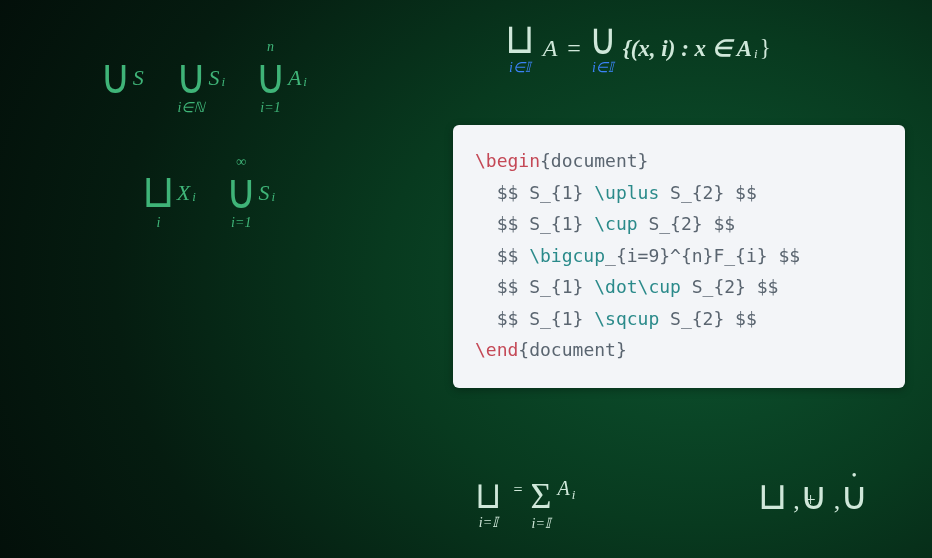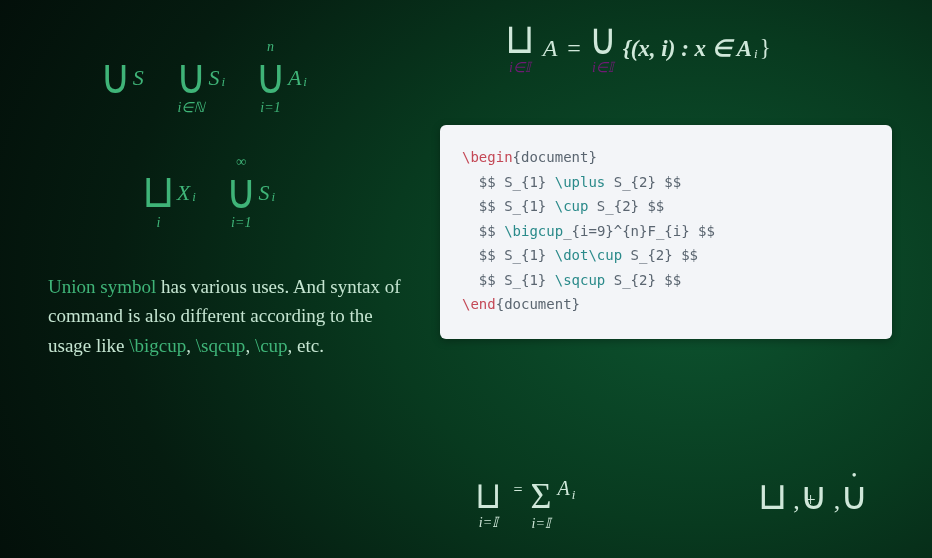--- a/index.html
+++ b/index.html
@@ -37,29 +37,29 @@
   .para1 { position: absolute; top: 272px; left: 48px; width: 360px; color: #c5e5d1; font-size: 19px; line-height: 1.55; }
   .para2 { position: absolute; top: 408px; left: 48px; width: 370px; color: #c5e5d1; font-size: 19px; line-height: 1.55; }
   .green-text { color: #3fb478; }
 
   
   .top-right-formula {
     position: absolute; top: 20px; left: 505px; color: #d0e8da;
     font-family: 'Times New Roman', serif; font-size: 24px;
   }
   .top-right-formula .big-sqcup-glyph, .top-right-formula .big-union-glyph { font-size: 38px; color: #d0e8da; }
-  .top-right-formula .sub-limit { color: #701a75; }
+  .top-right-formula .sub-limit { color: #3b82f6; }
   .top-right-formula .term, .top-right-formula .eq { color: #d0e8da; }
   .eq { font-style: normal; padding: 0 8px; vertical-align: middle; }
 
   
   .code-block {
-    position: absolute; top: 125px; left: 440px; width: 452px;
+    position: absolute; top: 125px; left: 453px; width: 452px;
     background: #f3f5f8; border-radius: 6px; padding: 20px 22px 22px 22px;
-    font-family: 'Consolas', 'Menlo', monospace; font-size: 14px; line-height: 1.75;
+    font-family: 'Consolas', 'Menlo', monospace; font-size: 18px; line-height: 1.75;
     color: #4a5560; box-shadow: 0 2px 8px rgba(0,0,0,0.3);
   }
   .code-line { white-space: pre; }
   .kw-red { color: #c44856; }
   .kw-teal { color: #2a8a8a; }
   .kw-gray { color: #5a6570; }
 
   
   .bottom-left-formula {
     position: absolute; bottom: 26px; left: 475px; color: #d0e8da;
@@ -113,23 +113,20 @@
     </span>
     <span class="formula-group">
       <span class="big-union">
         <span class="sup-limit">∞</span>
         <span class="big-union-glyph">∪</span>
         <span class="sub-limit">i=1</span>
       </span><span class="term">S</span><span class="sub">i</span>
     </span>
   </div>
 
-  <div class="para1">
-    <span class="green-text">Union symbol</span><span> has various uses. And syntax of command is also different according to the usage like </span><span class="green-text">\bigcup</span><span>, </span><span class="green-text">\sqcup</span><span>, </span><span class="green-text">\cup</span><span>, etc.</span>
-  </div>
 
 
   <div class="top-right-formula">
     <span class="formula-group" style="margin-right:6px;">
       <span class="big-sqcup">
         <span class="big-sqcup-glyph">⊔</span>
         <span class="sub-limit">i∈𝕀</span>
       </span>
     </span><span class="term" style="font-size:24px;">A</span><span class="eq">=</span><span class="formula-group" style="margin-right:4px;">
       <span class="big-union">

